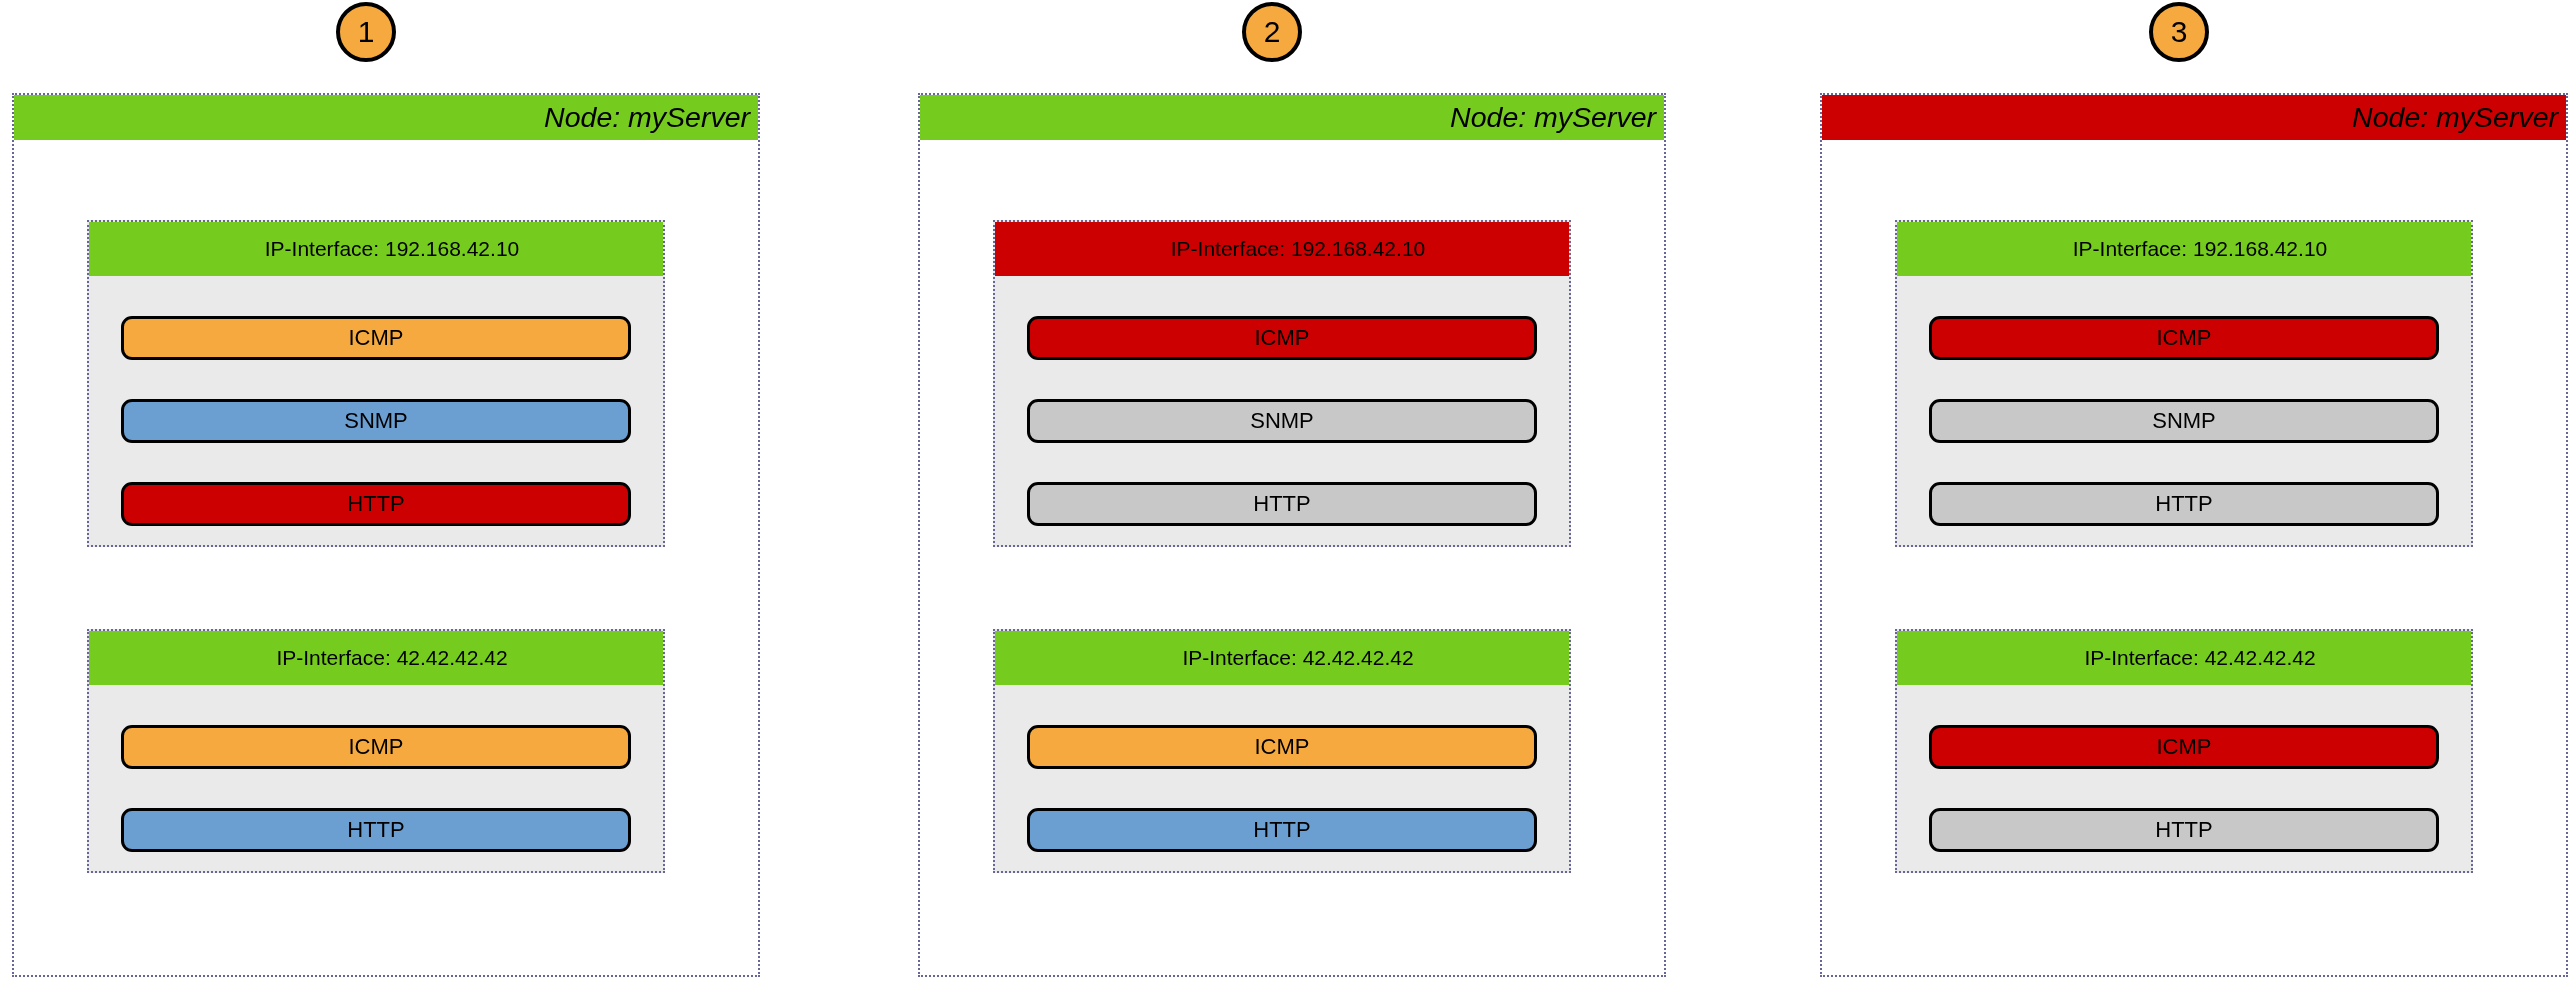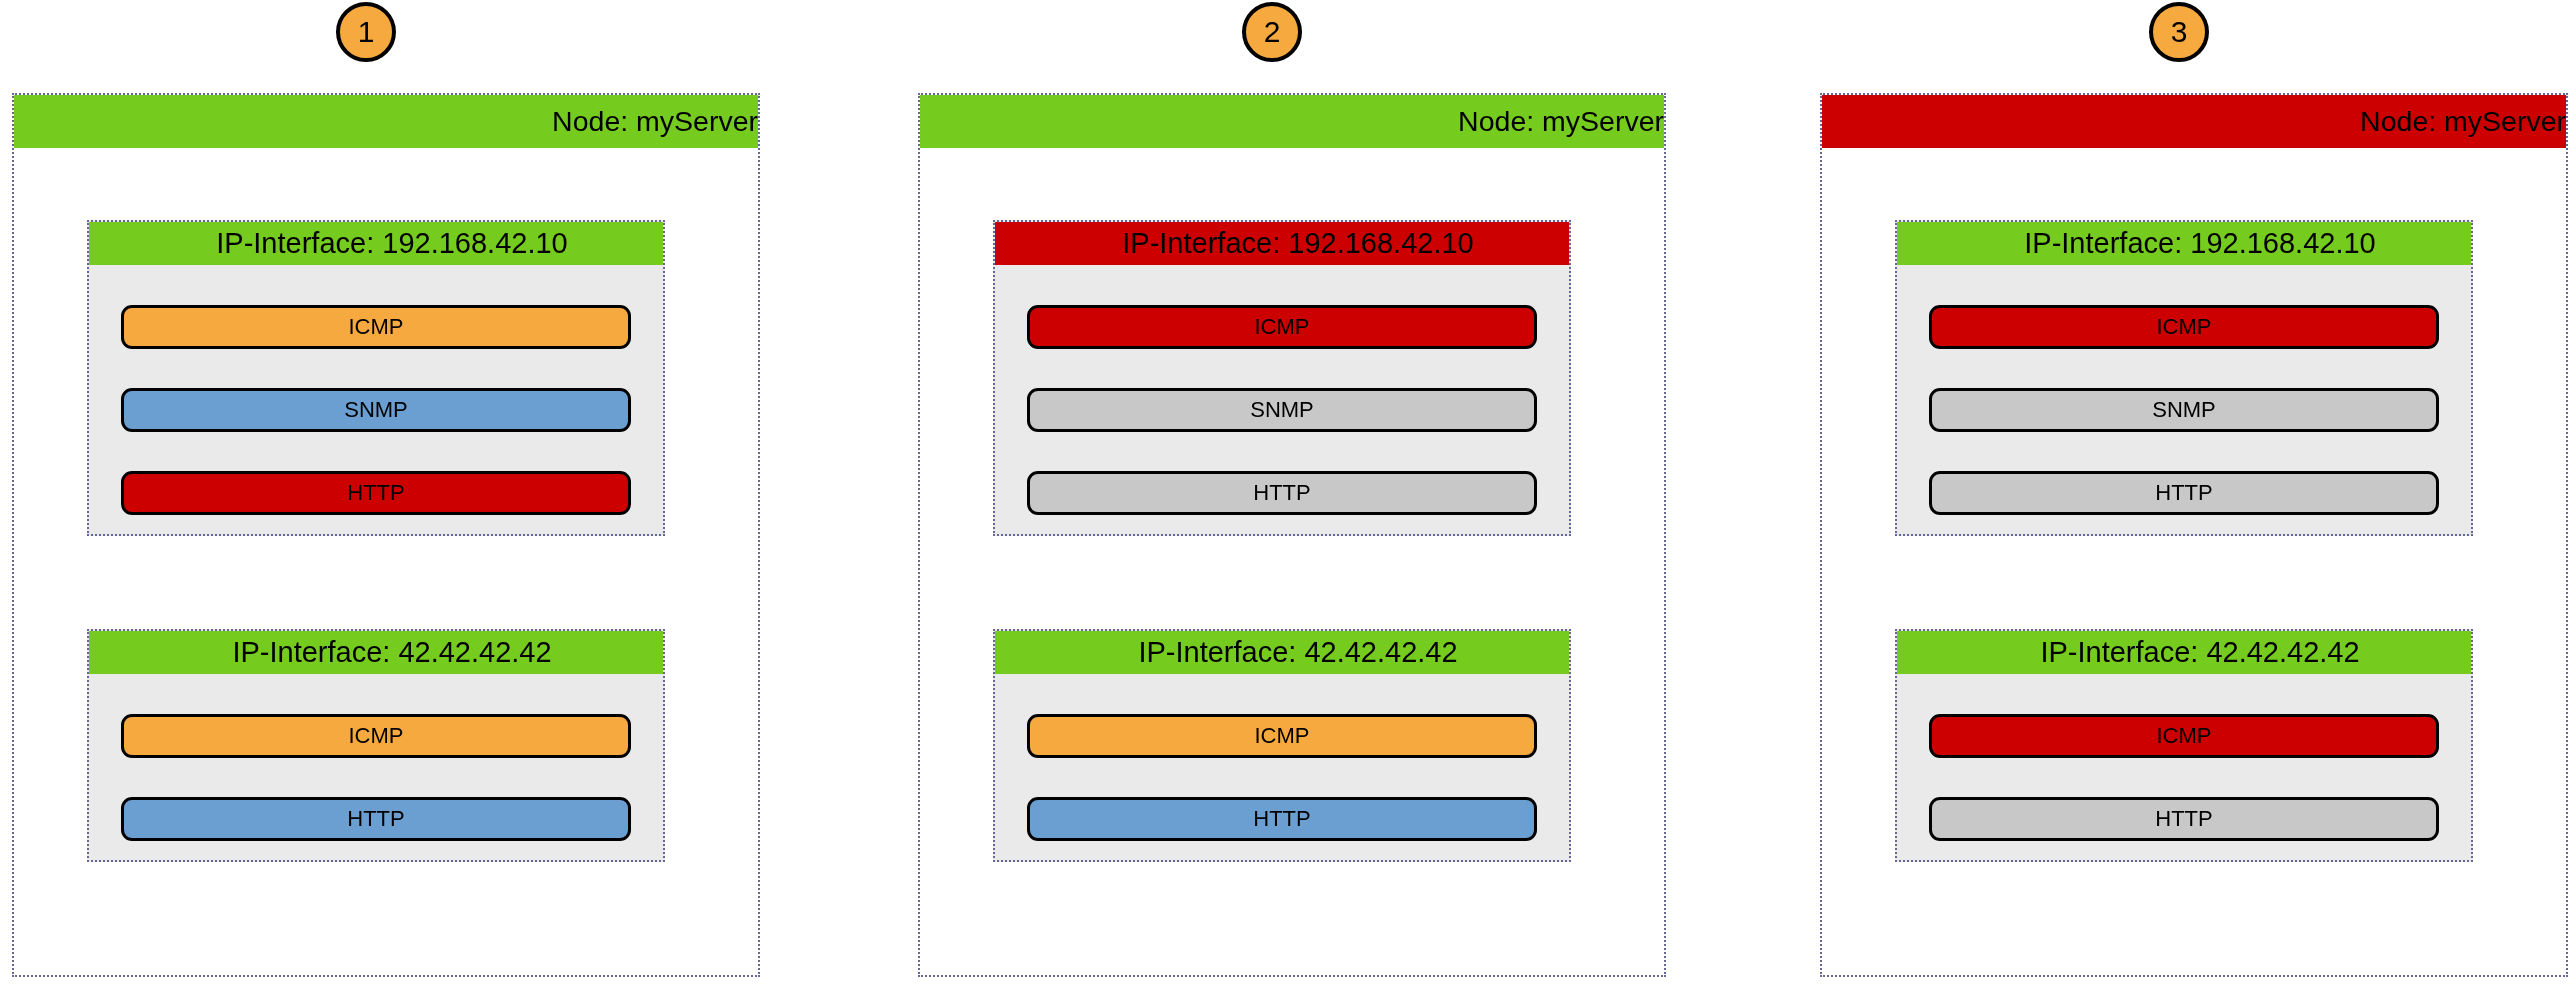--- a/index.html
+++ b/index.html
@@ -29,46 +29,47 @@
     line-height: 1;
   }
 
   
   .node-box {
     position: absolute;
     border: 2.4px dotted #666699;
     background: #ffffff;
   }
   .node-header {
-    height: 53px;
+    height: 45px;
     width: 100%;
     display: flex;
     align-items: center;
     justify-content: flex-end;
-    padding-right: 0;
+    padding-right: 8px;
     font-size: 28.5px;
     color: #000000;
     white-space: nowrap;
+    font-style: italic;
   }
   .node-header.green { background: #76CC1E; }
   .node-header.red   { background: #CC0000; }
 
   
   .iface-box {
     position: absolute;
     border: 2.4px dotted #666699;
     background: #EAEAEA;
   }
   .iface-header {
-    height: 43px;
+    height: 54px;
     width: 100%;
     display: flex;
     align-items: center;
     justify-content: center;
-    font-size: 29px;
+    font-size: 21px;
     color: #000000;
     white-space: nowrap;
     padding-left: 32px;
   }
   .iface-header.green { background: #76CC1E; }
   .iface-header.red   { background: #CC0000; }
 
   .iface-body {
     padding: 17.4px 32px 19px 32px;
     display: flex;

